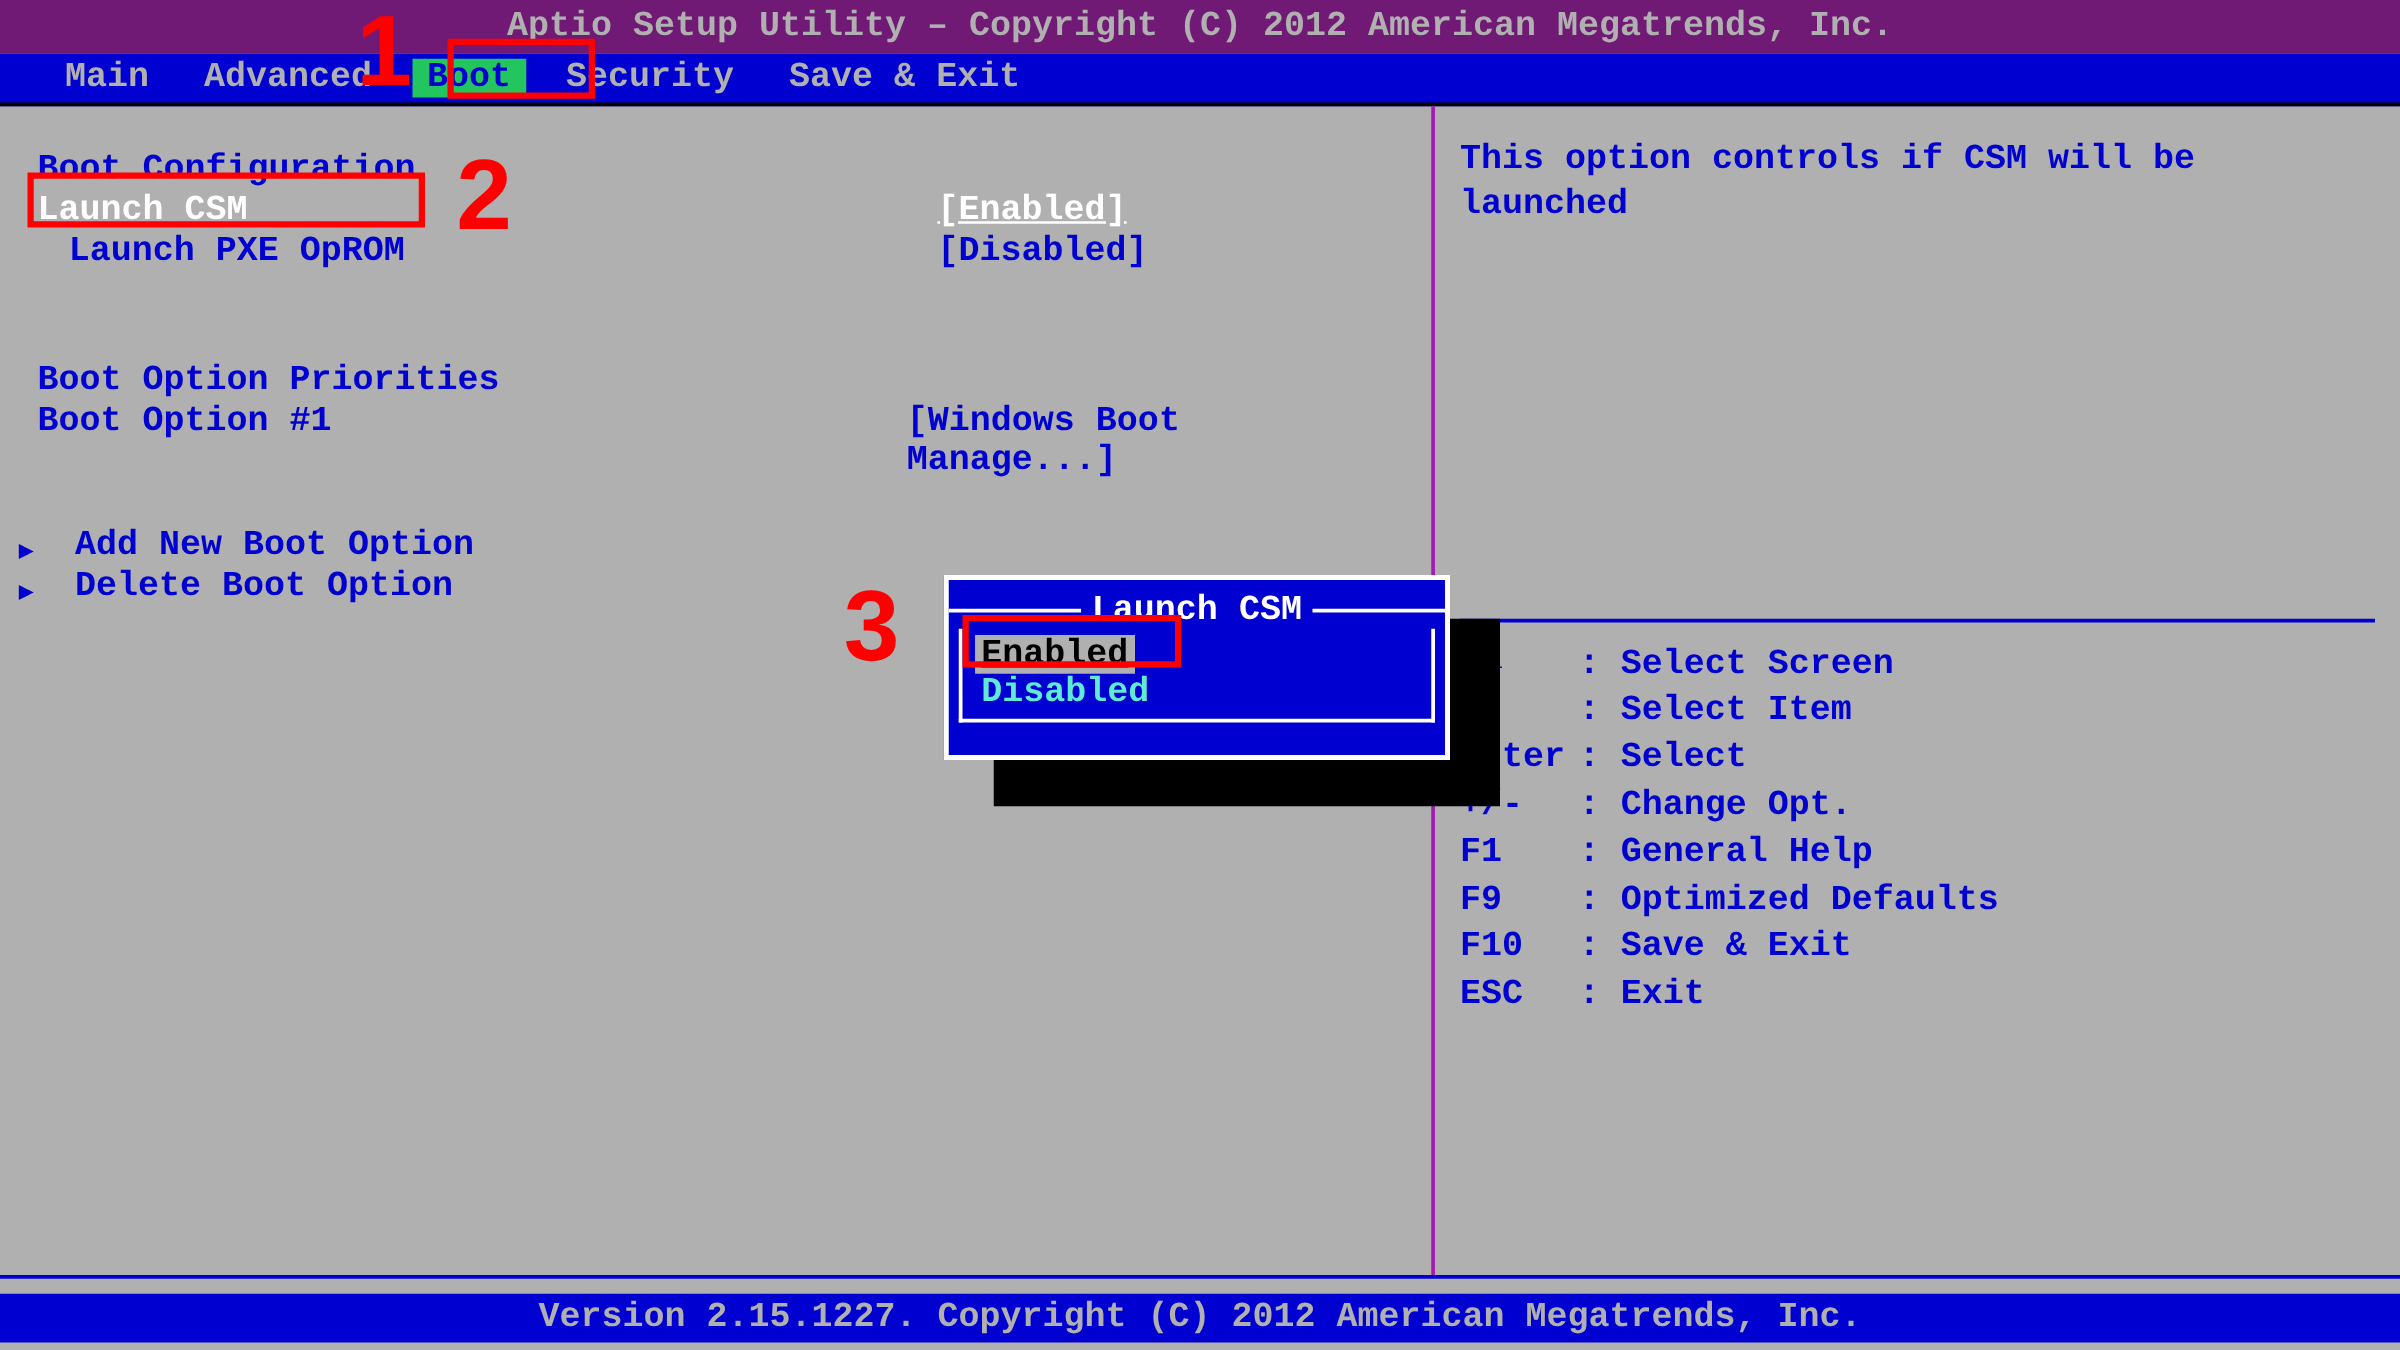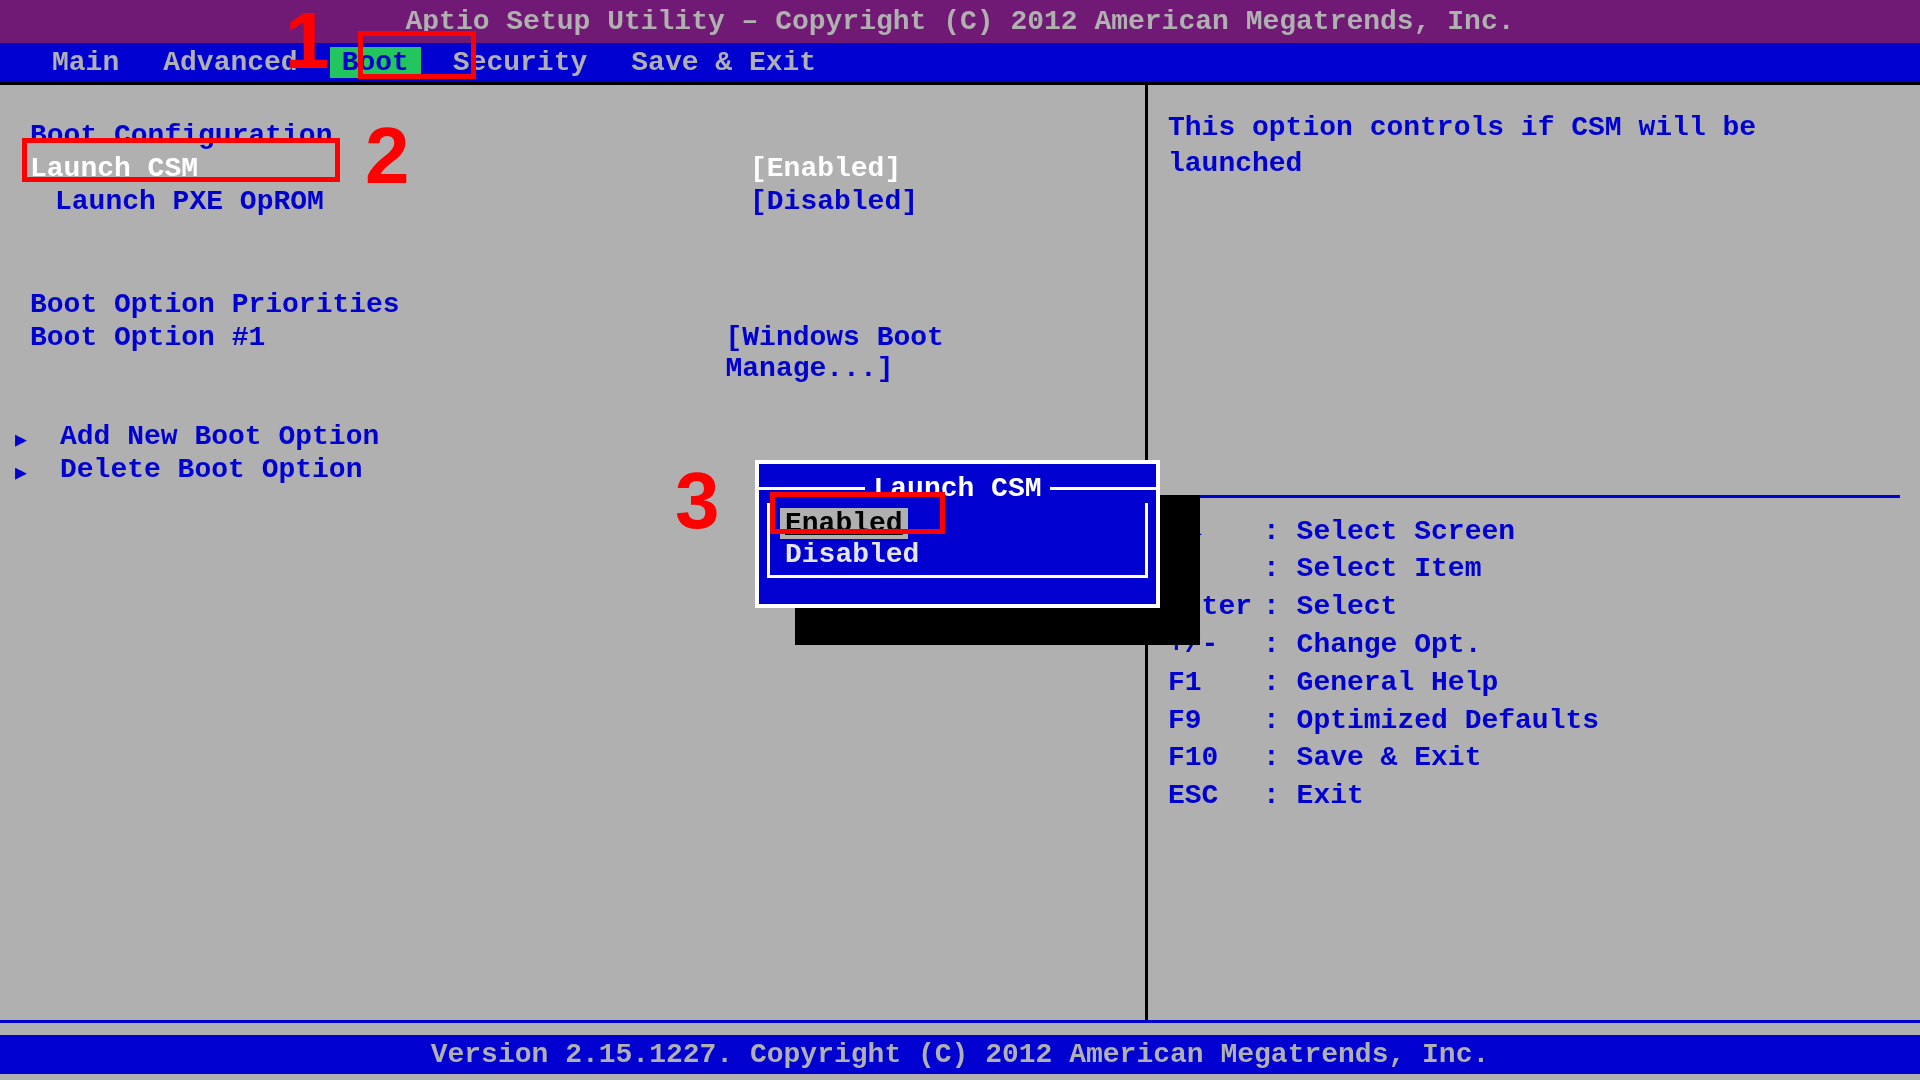--- a/index.html
+++ b/index.html
@@ -33,21 +33,21 @@
       background: #22c55e;
       color: #0000d0;
     }
     .main-area {
       display: flex;
       height: calc(100% - 145px);
     }
     .left-panel {
       flex: 1;
       padding: 35px 30px;
-      border-right: 3px solid #000000;
+      border-right: 3px solid #a21caf;
       position: relative;
     }
     .right-panel {
       width: 772px;
       padding: 25px 20px;
       display: flex;
       flex-direction: column;
       color: #0000d0;
     }
     .section-header {
@@ -63,20 +63,21 @@
       color: #0000d0;
     }
     .option-value {
       color: #0000d0;
     }
     .option-row.selected .option-label {
       color: white;
     }
     .option-row.selected .option-value {
       color: white;
+      text-decoration: underline;
     }
     .triangle-item {
       color: #0000d0;
       margin-bottom: 2px;
       position: relative;
       padding-left: 30px;
     }
     .triangle-item::before {
       content: "▶";
       position: absolute;
@@ -156,21 +157,21 @@
       align-items: center;
       position: relative;
       top: 9px;
     }
     .popup-title-line::before, .popup-title-line::after {
       content: "";
       flex: 1;
       border-top: 3px solid white;
     }
     .popup-option {
-      color: #e5e5e5;
+      color: #5eead4;
       padding: 0 5px;
     }
     .popup-option.selected {
       background: #b0b0b0;
       color: #000;
       display: inline-block;
       text-decoration: underline;
     }
     .red-box {
       position: absolute;

